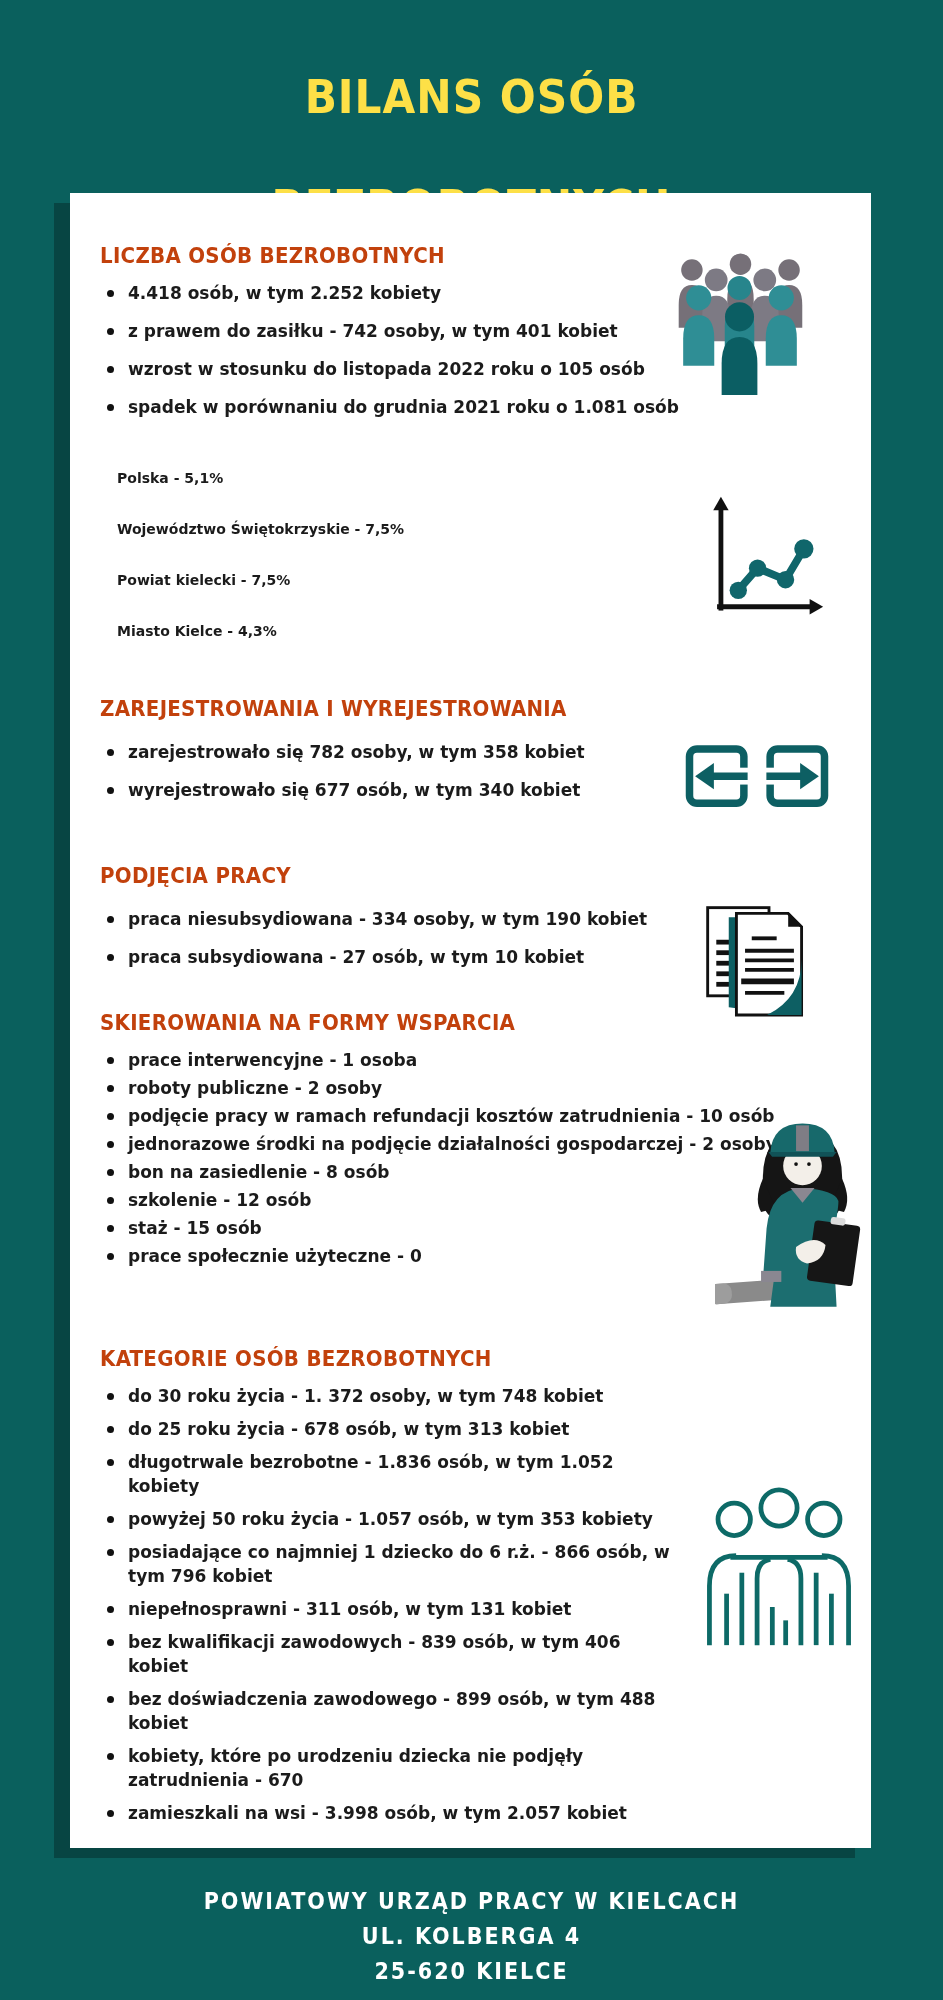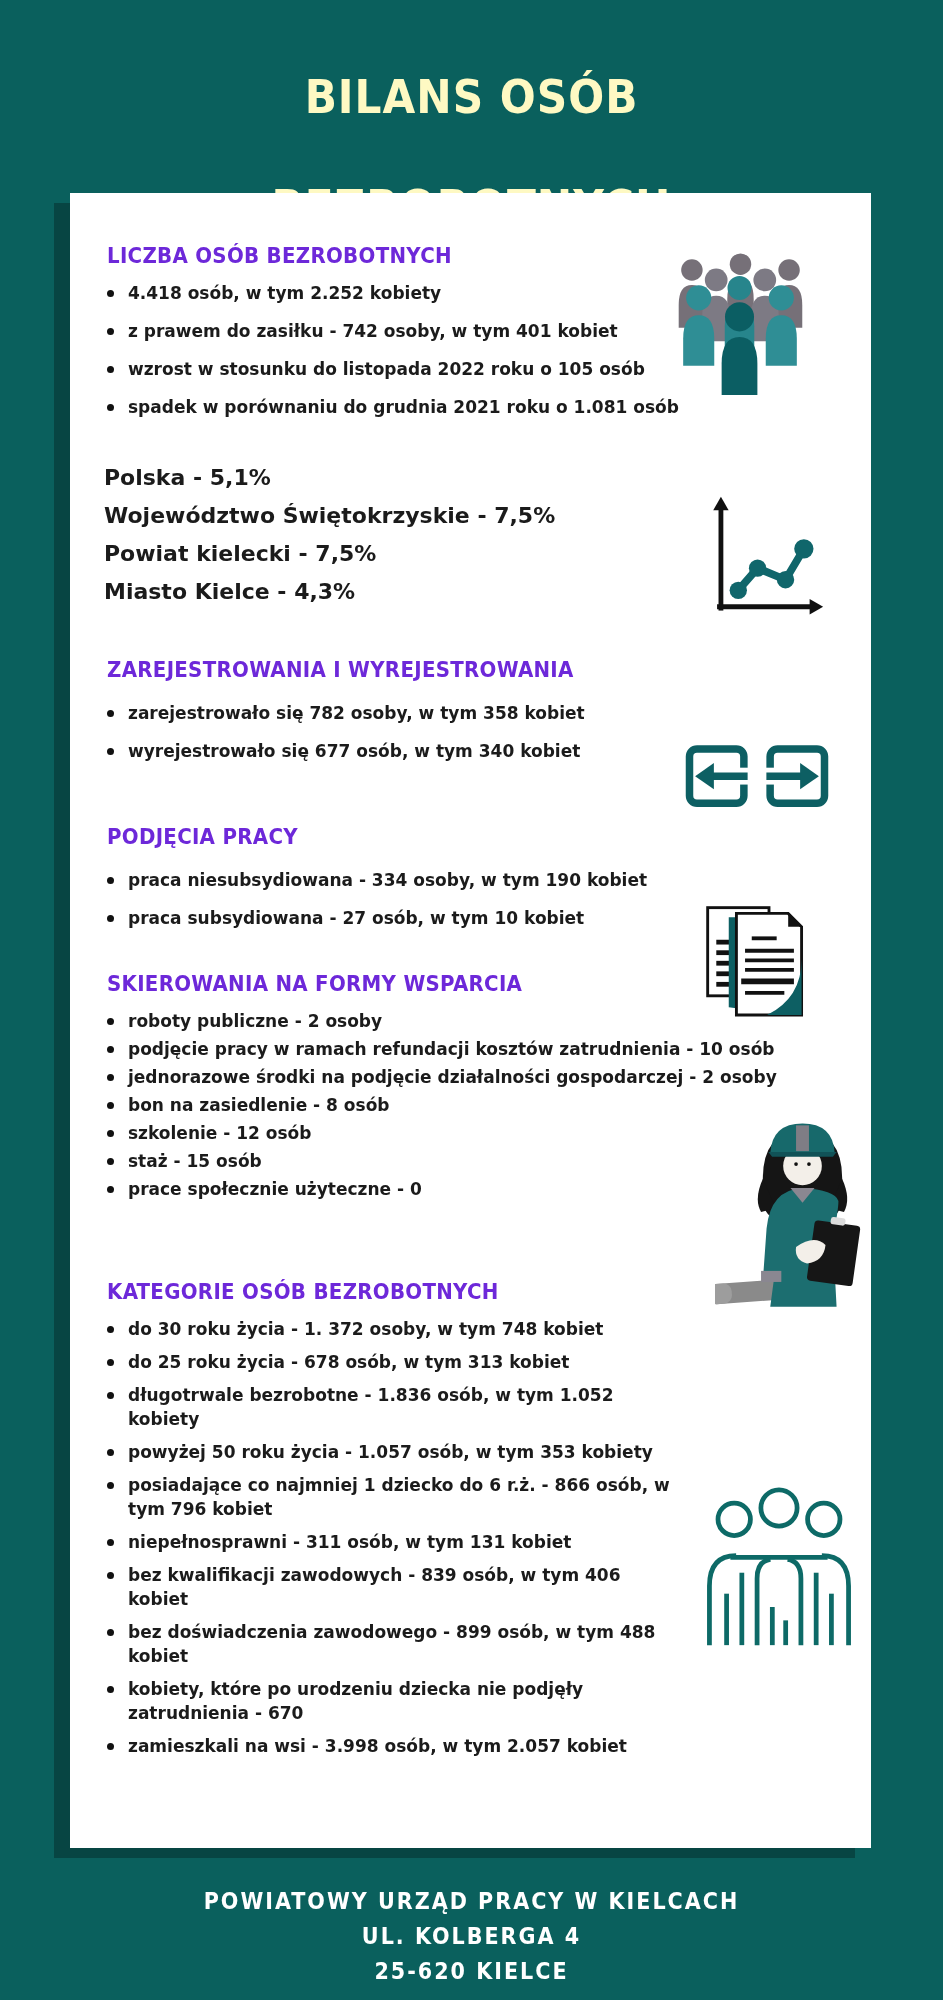--- a/index.html
+++ b/index.html
@@ -5,55 +5,55 @@
   html,body{margin:0;padding:0;}
   body{
     width:943px;height:2000px;
     background:#0a605d;
     font-family:"DejaVu Sans","Liberation Sans",sans-serif;
     -webkit-font-smoothing:antialiased;
   }
   .poster{position:relative;width:943px;height:2000px;overflow:hidden;}
 
   .title{
-    text-align:center;color:#fef9c3;font-weight:bold;
+    text-align:center;color:#fde047;font-weight:bold;
     font-size:47px;line-height:55px;letter-spacing:1px;
     font-stretch:condensed;padding-top:14px;white-space:pre-line;
   }
   .subtitle{
     text-align:center;color:#ffffff;font-weight:bold;
     font-size:20px;letter-spacing:3px;margin-top:16px;
     font-stretch:condensed;
   }
 
   .card{
     position:absolute;left:70px;top:193px;width:801px;height:1655px;
     background:#ffffff;box-sizing:border-box;
     padding:34px 0 0 30px;
     box-shadow:-16px 10px 0 rgba(0,0,0,0.28);
   }
 
   .section{position:relative;}
   .sec-heading{
-    color:#6d28d9;font-weight:bold;font-size:22px;line-height:30px;
-    letter-spacing:0.3px;font-stretch:condensed;margin:0 0 10px 7px;
+    color:#c2410c;font-weight:bold;font-size:22px;line-height:30px;
+    letter-spacing:0.3px;font-stretch:condensed;margin:0 0 10px 0;
   }
   ul.bullets{list-style:none;margin:0;padding:0;}
   ul.bullets li{
     position:relative;padding-left:28px;
     font-size:17px;font-weight:bold;color:#1b1b1b;line-height:24px;
   }
   ul.bullets li::before{
     content:"";position:absolute;left:7px;top:9px;
     width:7px;height:7px;border-radius:50%;background:#111;
   }
   .s1 li{margin-bottom:14px;}
   .s1{margin-top:14px;}
   .s2{margin-top:42px;}
-  .s2 .plain-line{font-size:22px;font-weight:bold;color:#1b1b1b;line-height:34px;margin:4px;}
+  .s2 .plain-line{font-size:14px;font-weight:bold;color:#1b1b1b;line-height:34px;margin:17px;}
   .s3{margin-top:46px;}
   .s3 .sec-heading{margin-bottom:16px;}
   .s3 li{margin-bottom:14px;}
   .s4{margin-top:59px;}
   .s4 .sec-heading{margin-bottom:16px;}
   .s4 li{margin-bottom:14px;}
   .s5{margin-top:39px;}
   .s5 li{margin-bottom:4px;}
   .s5 ul{width:700px;}
   .s6{margin-top:76px;}
@@ -127,20 +127,21 @@
           <li>praca niesubsydiowana - 334 osoby,  w tym 190 kobiet</li>
           <li>praca subsydiowana - 27 osób, w tym 10 kobiet</li>
         </ul>
       </div>
     </div>
 
     <div class="section s5">
       <div class="sec-text">
         <h2 class="sec-heading">SKIEROWANIA NA FORMY WSPARCIA</h2>
         <ul class="bullets">
+          <li>prace interwencyjne - 1 osoba</li>
           <li>roboty publiczne - 2 osoby</li>
           <li>podjęcie pracy w ramach refundacji kosztów zatrudnienia - 10 osób</li>
           <li>jednorazowe środki na podjęcie działalności gospodarczej - 2 osoby</li>
           <li>bon na zasiedlenie - 8 osób</li>
           <li>szkolenie - 12 osób</li>
           <li>staż - 15 osób</li>
           <li>prace społecznie użyteczne - 0</li>
         </ul>
       </div>
     </div>

